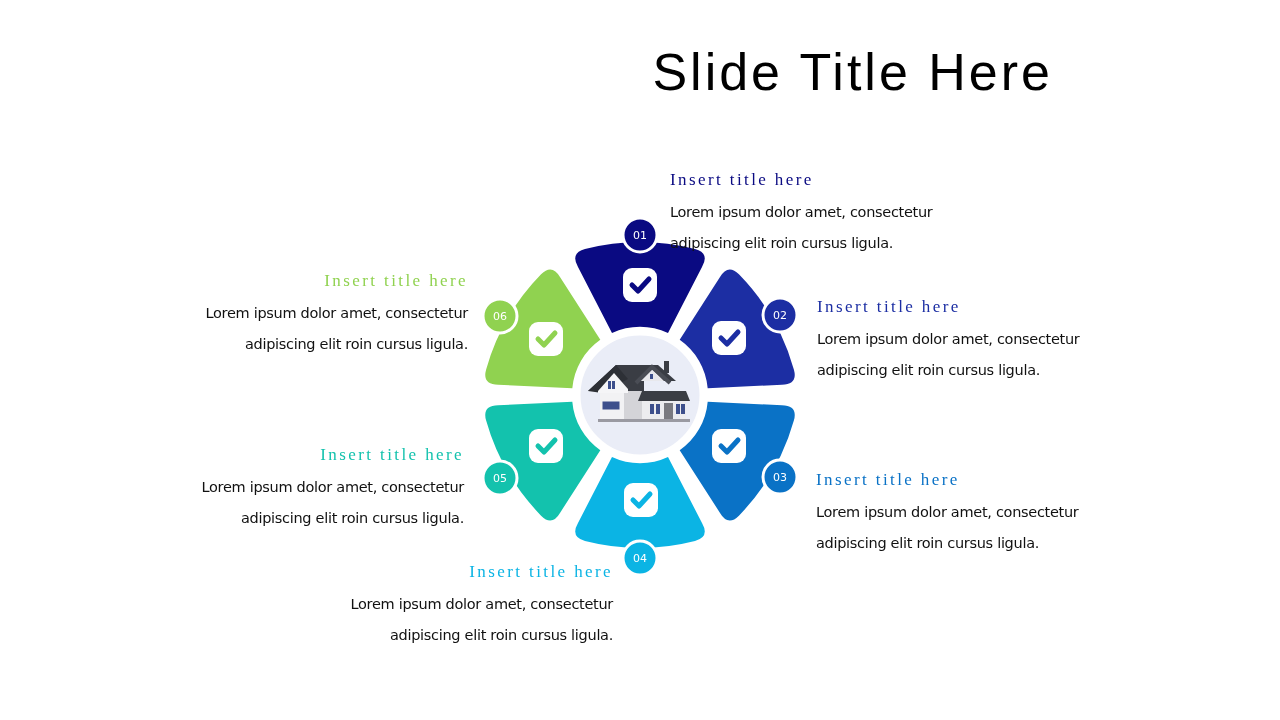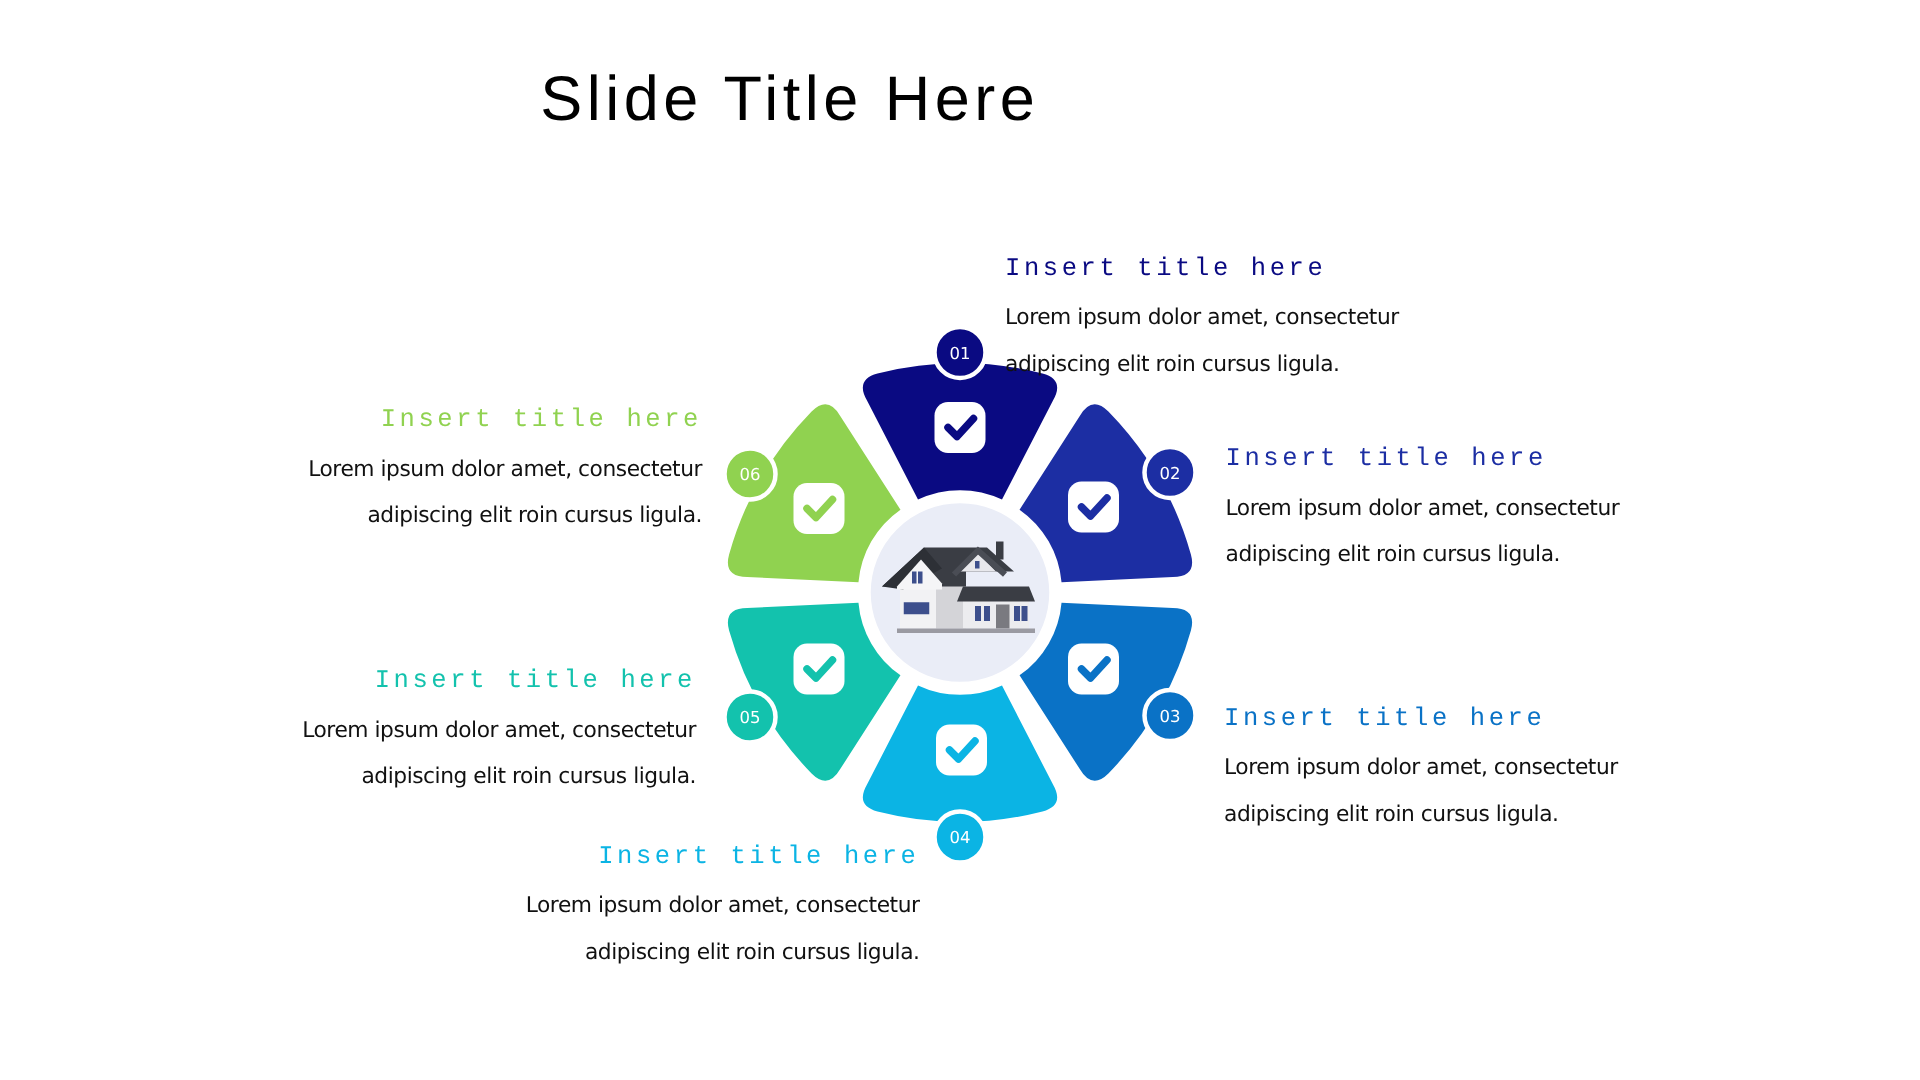--- a/index.html
+++ b/index.html
@@ -1,19 +1,19 @@
 <!DOCTYPE html>
 <html><head>
 <meta charset="utf-8">
 <style>
   html, body { margin:0; padding:0; background:#ffffff; }
   body { width:1280px; height:720px; position:relative; overflow:hidden; font-family:"DejaVu Sans", sans-serif; }
-  .slide-title { position:absolute; left:0; width:1053px; top:42px; text-align:center; font-family:"Liberation Sans", sans-serif; font-size:42px; letter-spacing:3px; color:#000; }
+  .slide-title { position:absolute; left:0; width:1053px; top:42px; text-align:right; font-family:"Liberation Sans", sans-serif; font-size:52px; letter-spacing:3px; color:#000; }
   .block { position:absolute; width:300px; }
-  .block .t { font-size:17px; letter-spacing:2.4px; line-height:22px; margin-bottom:1px; font-family:Liberation Mono, monospace; }
+  .block .t { font-size:17px; letter-spacing:2.4px; line-height:22px; margin-bottom:1px; font-family:Liberation Serif, serif; }
   .block .d { font-size:14.5px; line-height:19px; color:#111; font-family:"DejaVu Sans", sans-serif; letter-spacing:-0.3px;margin-top:12px; }
   .right { text-align:right; }
   svg text { font-family:"DejaVu Sans", sans-serif; }
 </style>
 </head>
 <body>
 
 <div class="slide-title">Slide Title Here</div>
 
 <svg width="1280" height="720" style="position:absolute;left:0;top:0;">

